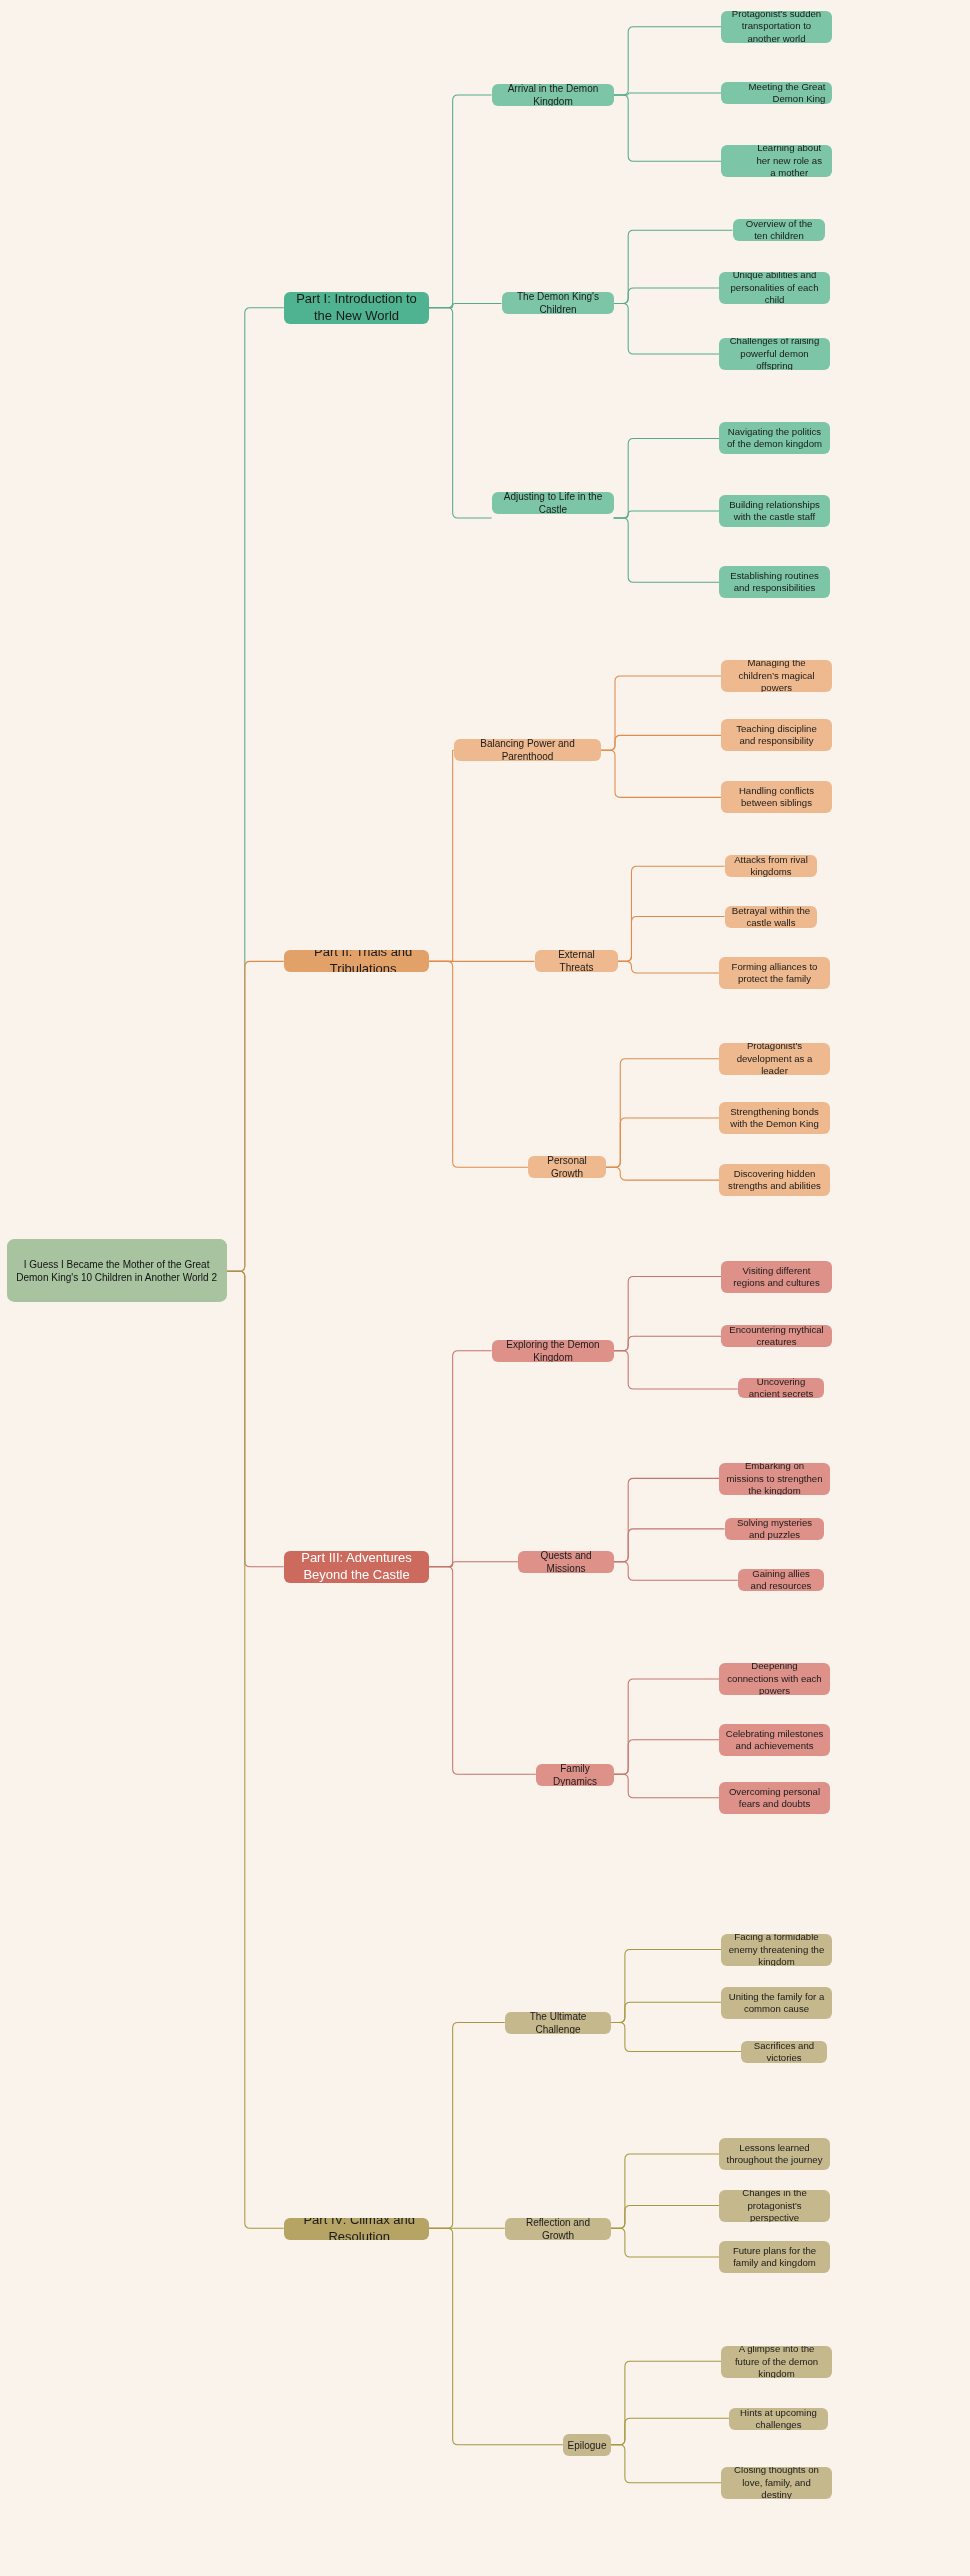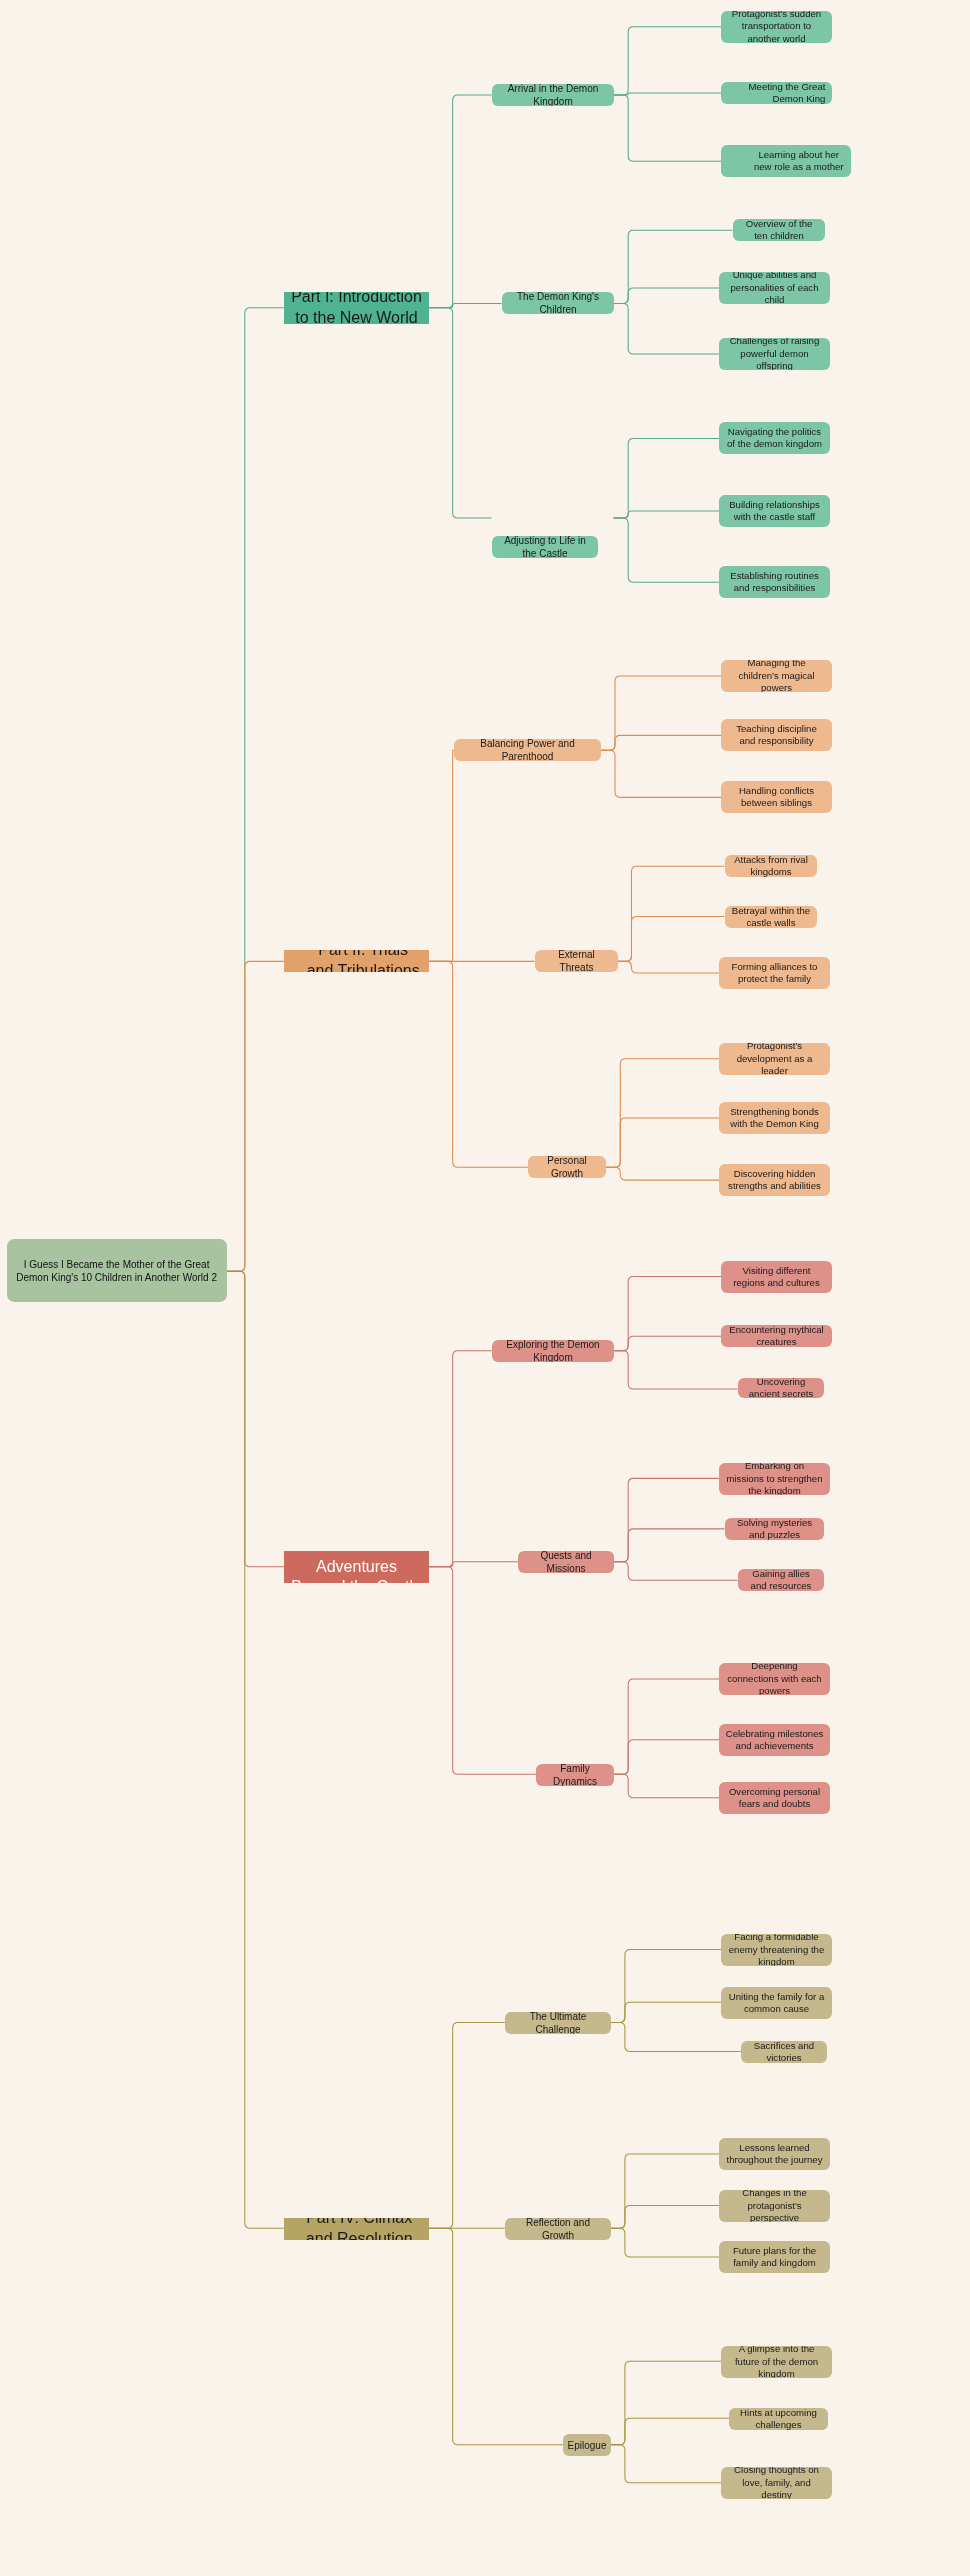--- a/index.html
+++ b/index.html
@@ -17,21 +17,21 @@
     display:flex;align-items:center;justify-content:center;
     text-align:center;
     border-radius:6px;
     padding:4px 6.6px;
     line-height:1.30;
     overflow:hidden;
     word-wrap:break-word;
   }
   
   .root{background:#a8c3a0;color:#111;font-size:10px;border-radius:7.3px;}
-  .lvl1{font-size:16px;border-radius:0;}
+  .lvl1{font-size:13px;border-radius:6px;}
   .lvl2{font-size:10px;}
   .lvl3{font-size:9.6px;}
 
   .g1{background:#4fb392;}           
   .g2{background:#7cc5a6;}           
   .g3{background:#7cc5a6;}           
 
   .o1{background:#e2a168;}           
   .o2{background:#eeb98e;}
   .o3{background:#eeb98e;}
@@ -101,26 +101,26 @@
       <path d="M 925 3704.5 H 939 Q 947 3704.5 947 3696.5 V 3586 Q 947 3578 955 3578 H 1093" fill="none" stroke="#a8973f" stroke-width="1.6"></path>
       <path d="M 925 3704.5 H 939 Q 947 3704.5 947 3696.5 V 3672.5 Q 947 3664.5 955 3664.5 H 1105" fill="none" stroke="#a8973f" stroke-width="1.6"></path>
       <path d="M 925 3704.5 H 939 Q 947 3704.5 947 3712.5 V 3754 Q 947 3762 955 3762 H 1093" fill="none" stroke="#a8973f" stroke-width="1.6"></path>
     </svg>
   <div id="nodes">
       <div class="node root" style="left: 6.6px; top: 1239px; width: 220px; height: 63px; font-size: 10px;">I Guess I Became the Mother of the Great Demon King's 10 Children in Another World 2</div>
       <div class="node node lvl1 g1" style="left: 284px; top: 292px; width: 145px; height: 32px;">Part I: Introduction to the New World</div>
       <div class="node node lvl2 g2" style="left: 492px; top: 84px; width: 122px; height: 22px;">Arrival in the Demon Kingdom</div>
       <div class="node node lvl3 g3" style="left: 721px; top: 10.6px; width: 111px; height: 32px;">Protagonist's sudden transportation to another world</div>
       <div class="node node lvl3 g3" style="left: 721px; top: 82px; width: 111px; height: 22px; text-align: right;">Meeting the Great Demon King</div>
-      <div class="node node lvl3 g3" style="left: 721px; top: 145px; width: 130px; height: 32px; padding-left: 32px;">Learning about her new role as a mother</div>
+      <div class="node node lvl3 g3" style="left: 721px; top: 145px; width: 111px; height: 32px; padding-left: 32px;">Learning about her new role as a mother</div>
       <div class="node node lvl2 g2" style="left: 502px; top: 292px; width: 112px; height: 22px;">The Demon King's Children</div>
       <div class="node node lvl3 g3" style="left: 733px; top: 219px; width: 92px; height: 22px;">Overview of the ten children</div>
       <div class="node node lvl3 g3" style="left: 719px; top: 272px; width: 111px; height: 32px;">Unique abilities and personalities of each child</div>
       <div class="node node lvl3 g3" style="left: 719px; top: 338px; width: 111px; height: 32px;">Challenges of raising powerful demon offspring</div>
-      <div class="node node lvl2 g2" style="left: 492px; top: 536px; width: 106px; height: 22px;">Adjusting to Life in the Castle</div>
+      <div class="node node lvl2 g2" style="left: 492px; top: 492px; width: 122px; height: 22px;">Adjusting to Life in the Castle</div>
       <div class="node node lvl3 g3" style="left: 719px; top: 422px; width: 111px; height: 32px;">Navigating the politics of the demon kingdom</div>
       <div class="node node lvl3 g3" style="left: 719px; top: 495px; width: 111px; height: 32px;">Building relationships with the castle staff</div>
       <div class="node node lvl3 g3" style="left: 719px; top: 566px; width: 111px; height: 32px;">Establishing routines and responsibilities</div>
       <div class="node node lvl1 o1" style="left: 284px; top: 950px; width: 145px; height: 22px; padding-left: 20px;">Part II: Trials and Tribulations</div>
       <div class="node node lvl2 o2" style="left: 454px; top: 739px; width: 147px; height: 22px;">Balancing Power and Parenthood</div>
       <div class="node node lvl3 o3" style="left: 721px; top: 660px; width: 111px; height: 32px;">Managing the children’s magical powers</div>
       <div class="node node lvl3 o3" style="left: 721px; top: 719px; width: 111px; height: 32px;">Teaching discipline and responsibility</div>
       <div class="node node lvl3 o3" style="left: 721px; top: 781px; width: 111px; height: 32px;">Handling conflicts between siblings</div>
       <div class="node node lvl2 o2" style="left: 535px; top: 950px; width: 83px; height: 22px;">External Threats</div>
       <div class="node node lvl3 o3" style="left: 725px; top: 855px; width: 92px; height: 22px;">Attacks from rival kingdoms</div>

